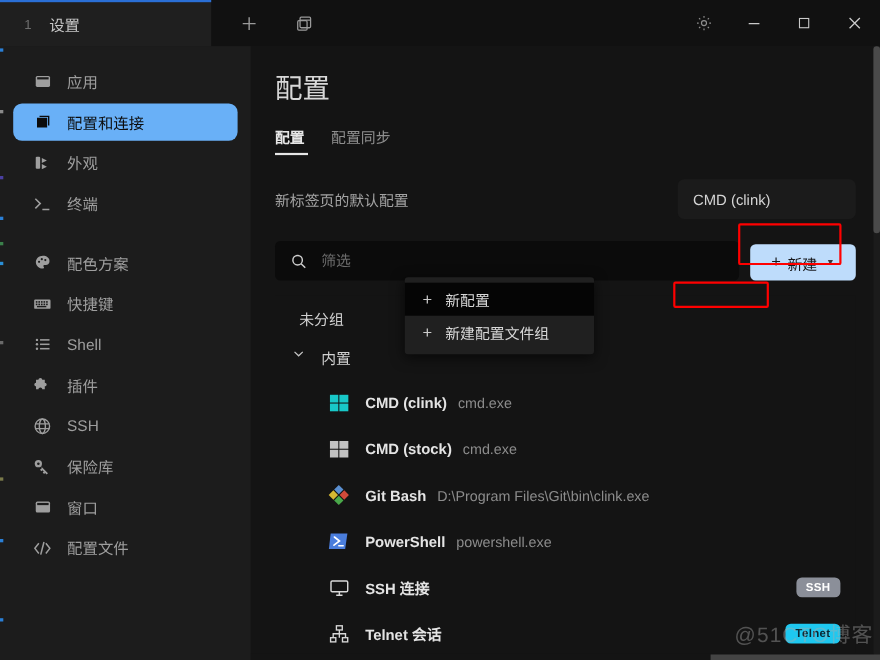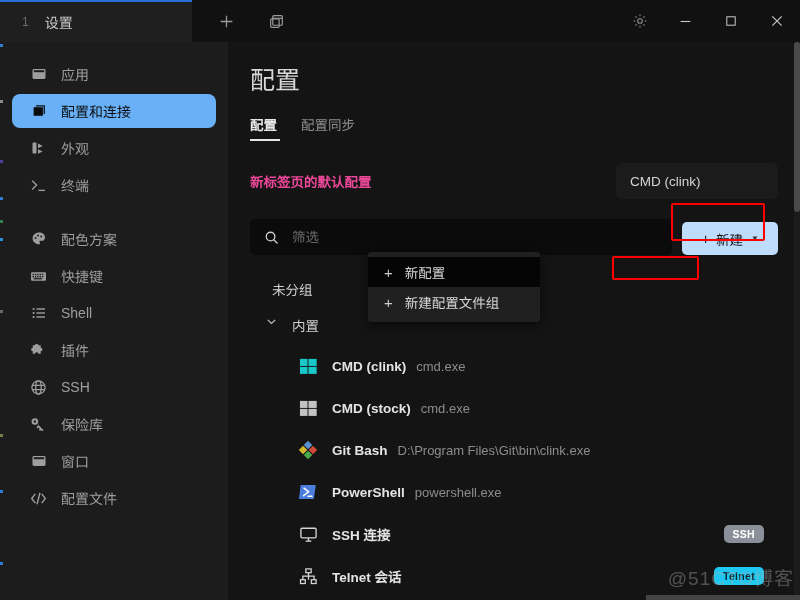--- a/index.html
+++ b/index.html
@@ -110,21 +110,21 @@
   .stab.active::after {
     content: ""; position: absolute;
     left: 0; bottom: 0; width: 30px; height: 2px;
     background: #e6e6e6;
   }
 
   .def-row {
     margin: 22px 22px 0 22px;
     display: flex; align-items: center; justify-content: space-between;
   }
-  .def-label { font-size: 13.5px; color: #ec4899; font-weight: bold; }
+  .def-label { font-size: 13.5px; color: #a3a3a3; }
   .def-select {
     width: 162px; height: 36px;
     background: #1b1b1b;
     border-radius: 6px;
     display: flex; align-items: center;
     padding-left: 14px;
     font-size: 13.5px; color: #d4d4d4;
   }
 
   .search-row {

